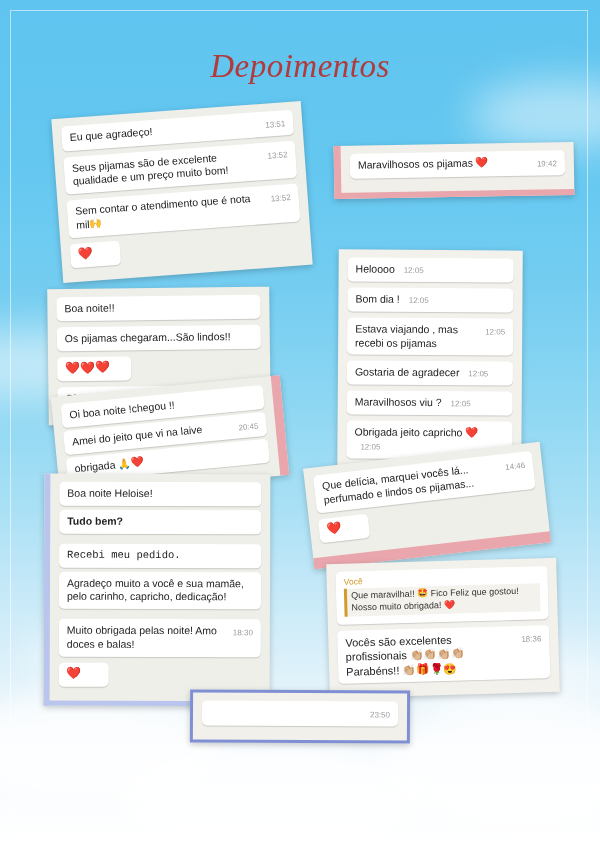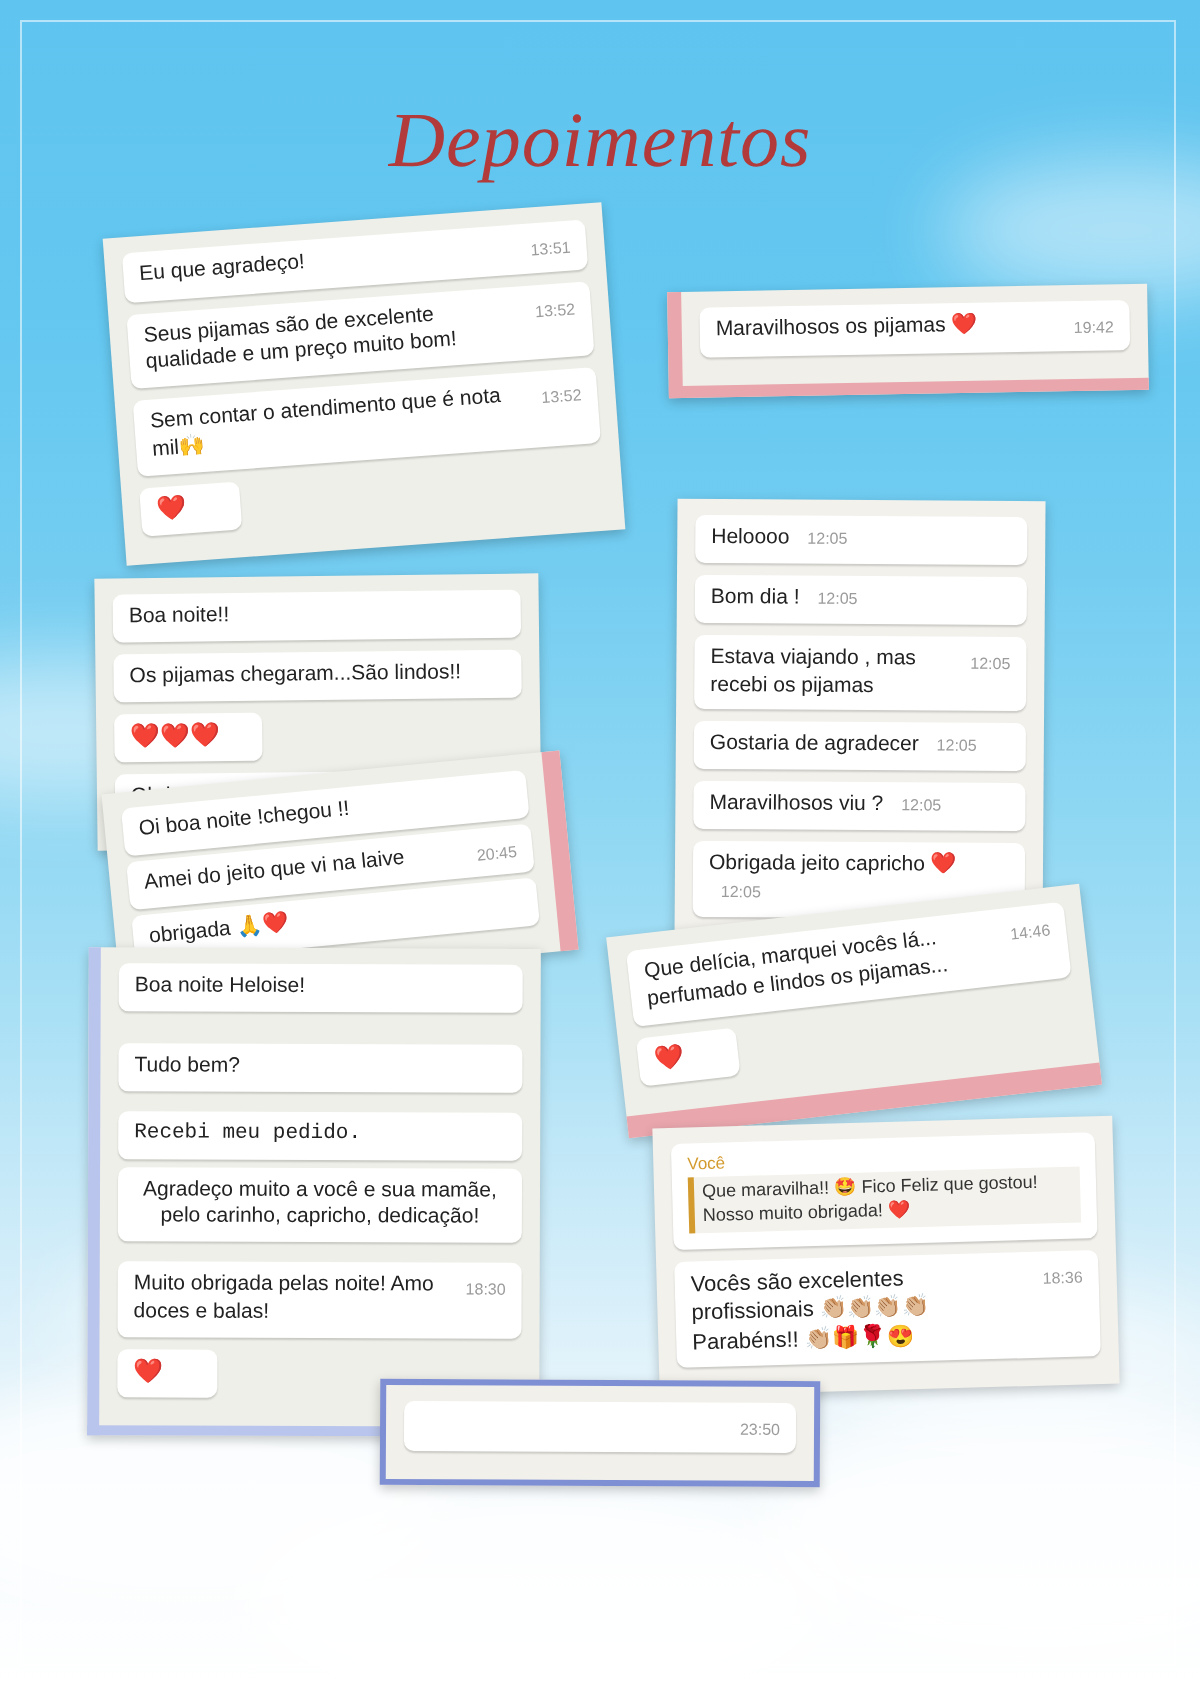--- a/index.html
+++ b/index.html
@@ -49,21 +49,21 @@
   }
 
   .title {
     position: absolute;
     top: 48px;
     left: 0;
     width: 600px;
     text-align: center;
     font-family: "Liberation Serif", serif;
     font-style: italic;
-    font-size: 39px;
+    font-size: 33px;
     color: #b23a3a;
     letter-spacing: 0.5px;
   }
 
   
   .card {
     position: absolute;
     background: #efefe9;
     box-shadow: 0 2px 6px rgba(0,0,0,0.22);
     box-sizing: border-box;
@@ -260,30 +260,30 @@
     <div class="bubble clearfix">
       <span class="time">14:46</span>
       <span class="txt">Que delícia, marquei vocês lá... perfumado e lindos os pijamas...</span>
     </div>
     <div class="bubble heart-only" style="width:34px;">
       <span class="txt">❤️</span>
     </div>
   </div>
 
   <div class="card" id="card-heloise">
-    <div class="bubble" style="margin-bottom:16px;">
+    <div class="bubble" style="margin-bottom:4px;">
       <span class="txt">Boa noite Heloise!</span>
     </div>
-    <div class="bubble" style="margin-bottom:10px;">
+    <div class="bubble" style="margin-bottom:10px;font-weight:bold;">
       <span class="txt">Tudo bem?</span>
     </div>
     <div class="bubble" style="margin-bottom:4px;font-family:Liberation Mono, monospace;">
       <span class="txt">Recebi meu pedido.</span>
     </div>
-    <div class="bubble" style="margin-bottom:10px;text-align:center;">
+    <div class="bubble" style="margin-bottom:10px;">
       <span class="txt">Agradeço muito a você e sua mamãe, pelo carinho, capricho, dedicação!</span>
     </div>
     <div class="bubble clearfix">
       <span class="time">18:30</span>
       <span class="txt">Muito obrigada pelas noite! Amo doces e balas!</span>
     </div>
     <div class="bubble heart-only" style="width:34px;">
       <span class="txt">❤️</span>
     </div>
   </div>

